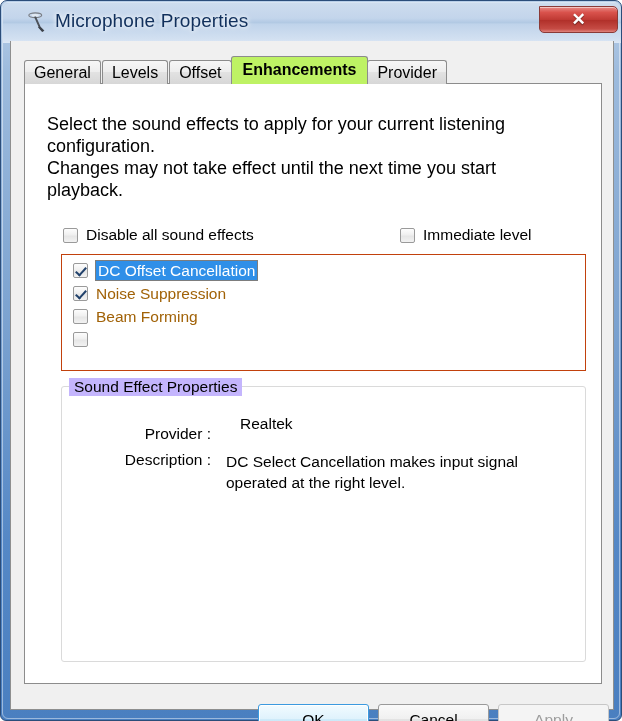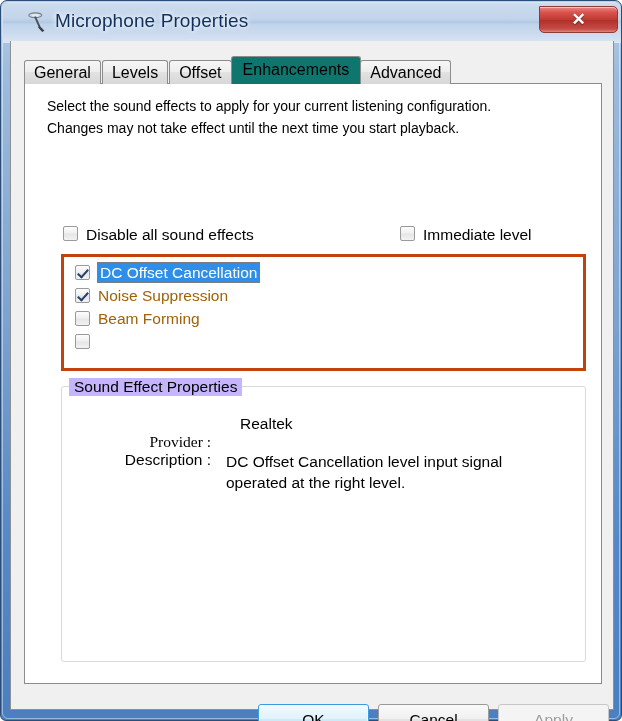--- a/index.html
+++ b/index.html
@@ -128,55 +128,57 @@
     color: #000;
     border: 1px solid #8c8c8c;
     border-bottom: none;
     border-radius: 3px 3px 0 0;
     background: linear-gradient(180deg,#f6f6f6 0%, #ededed 48%, #e2e2e2 50%, #d7d7d7 100%);
     cursor: default;
     white-space: nowrap;
   }
   .tab.selected {
     height: 28px;
-    background: #0f766e;
+    background: #bef264;
     border-color: #8c8c8c;
     margin-left: -2px;
     margin-right: -1px;
     padding: 0 11px 2px 11px;
     position: relative;
     z-index: 6;
+    font-weight: bold;
   }
 
   
   #tab-panel {
     position: absolute;
     left: 13px;
     top: 42px;
     width: 578px;
     height: 601px;
     background: #ffffff;
     border: 1px solid #8c8c8c;
     box-sizing: border-box;
   }
 
   #intro-text {
     position: absolute;
     left: 36px;
-    top: 54px;
+    top: 72px;
     width: 520px;
-    font-size: 14px;
+    font-size: 18px;
     line-height: 22px;
     color: #000;
   }
 
   
   .cbrow {
     position: absolute;
     display: flex;
+    align-items: center;
     cursor: default;
   }
   .winchk {
     width: 15px;
     height: 15px;
     box-sizing: border-box;
     border: 1px solid #9a9a9a;
     background: linear-gradient(180deg,#fdfdfd 0%, #f0f0f0 45%, #e6e6e6 55%, #f2f2f2 100%);
     border-radius: 2px;
     position: relative;
@@ -201,21 +203,21 @@
   #cb-immediate  { left: 389px; top: 185px; }
 
   
   #effects-list {
     position: absolute;
     left: 50px;
     top: 213px;
     width: 525px;
     height: 117px;
     background: #ffffff;
-    border: 3px solid #c2410c;
+    border: 1px solid #c2410c;
     box-sizing: border-box;
     padding: 4px 2px 0 2px;
     overflow: hidden;
   }
   .effect-row {
     display: flex;
     align-items: center;
     height: 23px;
     padding-left: 9px;
     cursor: default;
@@ -260,21 +262,21 @@
     color: #000;
     text-align: right;
     white-space: nowrap;
   }
   .prop-value {
     position: absolute;
     font-size: 15.5px;
     color: #000;
     line-height: 21px;
   }
-  #provider-label    { left: 90px; top: 392px; width: 110px; font-family: Liberation Serif, serif; }
+  #provider-label    { left: 90px; top: 384px; width: 110px; }
   #provider-value    { left: 229px; top: 372px; }
   #description-label { left: 90px; top: 410px; width: 110px; }
   #description-value { left: 215px; top: 410px; width: 330px; }
 
   
   .winbtn {
     position: absolute;
     height: 31px;
     box-sizing: border-box;
     border: 1px solid #9a9a9a;
@@ -321,21 +323,21 @@
     </div>
   </div>
 
   <div id="client-area">
 
     <div id="tab-strip">
       <div class="tab">General</div>
       <div class="tab">Levels</div>
       <div class="tab">Offset</div>
       <div class="tab selected">Enhancements</div>
-      <div class="tab">Advanced</div>
+      <div class="tab">Provider</div>
     </div>
 
     <div id="tab-panel"></div>
 
     <div id="intro-text">
       <div>Select the sound effects to apply for your current listening configuration.</div>
       <div>Changes may not take effect until the next time you start playback.</div>
     </div>
 
     <div class="cbrow" id="cb-disable-all">
@@ -366,21 +368,21 @@
       </div>
     </div>
 
     <div id="groupbox"></div>
     <div id="groupbox-title">Sound Effect Properties</div>
 
     <div class="prop-label" id="provider-label">Provider :</div>
     <div class="prop-value" id="provider-value">Realtek</div>
 
     <div class="prop-label" id="description-label">Description :</div>
-    <div class="prop-value" id="description-value">DC Offset Cancellation level input signal operated at the right level.</div>
+    <div class="prop-value" id="description-value">DC Select Cancellation makes input signal operated at the right level.</div>
 
     <div class="winbtn default" id="btn-ok">OK</div>
     <div class="winbtn" id="btn-cancel">Cancel</div>
     <div class="winbtn disabled" id="btn-apply">
       <span class="underline-accel">A</span>
         <span>pply</span>
     </div>
 
   </div>
 </div>

